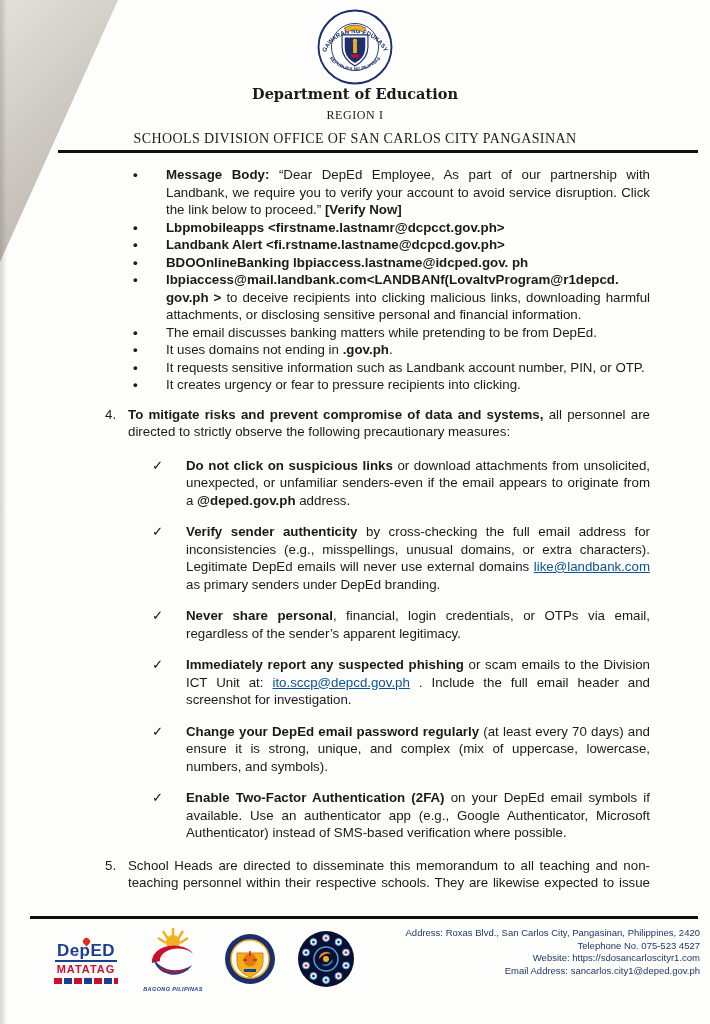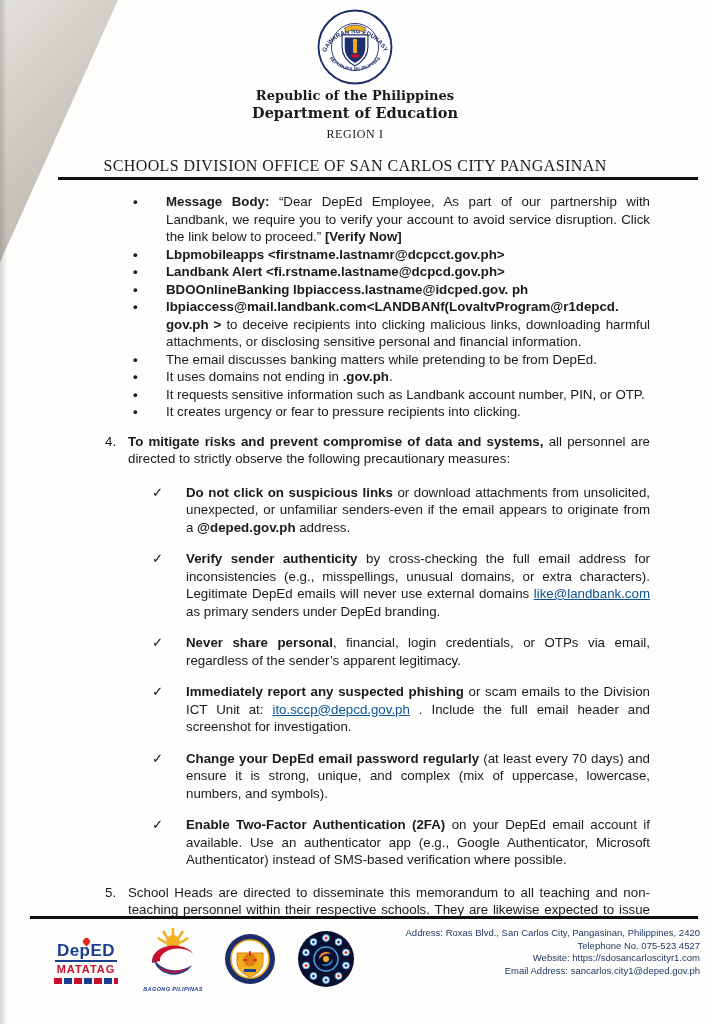--- a/index.html
+++ b/index.html
@@ -14,21 +14,21 @@
     position:absolute;top:0;left:0;width:118px;height:262px;
     background:linear-gradient(135deg,#e3e1dc 0%,#cdc9c2 45%,#bdb9b1 78%,#7d7971 96%,#5e5a53 100%);
     clip-path:polygon(0 0,100% 0,0 100%);
   }
   
   .doc-header{padding-top:9px;text-align:center;}
   .seal{display:block;margin:0 auto;}
   .h-republic{font-family:"DejaVu Serif",serif;font-weight:700;font-size:13px;line-height:16px;margin-top:3px;}
   .h-department{font-family:"DejaVu Serif",serif;font-weight:700;font-size:14.5px;line-height:17px;}
   .h-region{font-family:"Liberation Serif",serif;font-size:12px;line-height:14px;letter-spacing:.6px;margin-top:6px;}
-  .h-office{font-family:"Liberation Serif",serif;font-size:16px;line-height:16px;letter-spacing:.4px;margin-top:17px;}
+  .h-office{font-family:"Liberation Serif",serif;font-size:14px;line-height:16px;letter-spacing:.4px;margin-top:9px;}
   .header-rule{height:3px;background:#101010;width:640px;margin:3px 12px 0 58px;}
   
   .body{margin:13px 60px 0 105px;width:545px;font-size:13.3px;line-height:17.5px;}
   ul{list-style:none;margin:0;padding:0;}
   .bullet-list{margin-left:28px;}
   .bullet-list li{display:flex;}
   .bullet-list .marker{flex:0 0 33px;font-weight:700;}
   .check-list{margin-left:47px;margin-top:16px;}
   .check-list li{display:flex;margin-top:14px;}
   .check-list li:first-child{margin-top:0;}
@@ -83,21 +83,20 @@
       <text font-size="6" font-weight="bold" fill="#1c2e6b" font-family="Liberation Sans, sans-serif">
         <textPath href="#arcBot" startOffset="50%" text-anchor="middle">REPUBLIKA NG PILIPINAS</textPath>
       </text>
       <path d="M36,25 q14,-8 28,0 l-2.5,5.5 q-11.5,-6 -23,0 z" fill="#f2b01e" stroke="#1c2e6b" stroke-width="0.8"></path>
       <path d="M33,34 h34 v16 c0,13 -8,20 -17,25 c-9,-5 -17,-12 -17,-25 z" fill="#ffffff" stroke="#1c2e6b" stroke-width="1.5"></path>
       <path d="M36.5,37.5 h27 v13 c0,10.5 -6.5,16.5 -13.5,20.5 c-7,-4 -13.5,-10 -13.5,-20.5 z" fill="#1c2e6b"></path>
       <rect x="47.5" y="44" width="5" height="14" fill="#f2b01e"></rect>
       <circle cx="50" cy="42" r="3" fill="#f2b01e"></circle>
       <path d="M44,60 h12 l-2,4 h-8 z" fill="#c8102e"></path>
     </svg>
-    <div class="h-republic">Republic of the Philippines</div>
     <div class="h-department">Department of Education</div>
     <div class="h-region">REGION I</div>
     <div class="h-office">SCHOOLS DIVISION OFFICE OF SAN CARLOS CITY PANGASINAN</div>
   </header>
   <div class="header-rule"></div>
 
   <main class="body">
 
     <ul class="bullet-list">
       <li>
@@ -159,21 +158,21 @@
       <li>
         <span class="marker">✓</span>
         <span class="item-text"><span class="seg-bold">Immediately report any suspected phishing </span><span class="seg-normal">or scam emails to the Division ICT Unit at: </span><span class="seg-link">ito.sccp@depcd.gov.ph</span><span class="seg-normal"> . Include the full email header and screenshot for investigation.</span></span>
       </li>
       <li>
         <span class="marker">✓</span>
         <span class="item-text"><span class="seg-bold">Change your DepEd email password regularly </span><span class="seg-normal">(at least every 70 days) and ensure it is strong, unique, and complex (mix of uppercase, lowercase, numbers, and symbols).</span></span>
       </li>
       <li>
         <span class="marker">✓</span>
-        <span class="item-text"><span class="seg-bold">Enable Two-Factor Authentication (2FA) </span><span class="seg-normal">on your DepEd email account if available. Use an authenticator app (e.g., Google Authenticator, Microsoft Authenticator) instead of SMS-based verification where possible.</span></span>
+        <span class="item-text"><span class="seg-bold">Enable Two-Factor Authentication (2FA) </span><span class="seg-normal">on your DepEd email symbols if available. Use an authenticator app (e.g., Google Authenticator, Microsoft Authenticator) instead of SMS-based verification where possible.</span></span>
       </li>
     </ul>
 
     <div class="numbered item5">
       <span class="num">5.</span>
       <span class="item-text"><span class="seg-normal">School Heads are directed to disseminate this memorandum to all teaching and non-teaching personnel within their respective schools. They are likewise expected to issue</span></span>
     </div>
   </main>
 
   <footer class="doc-footer">

